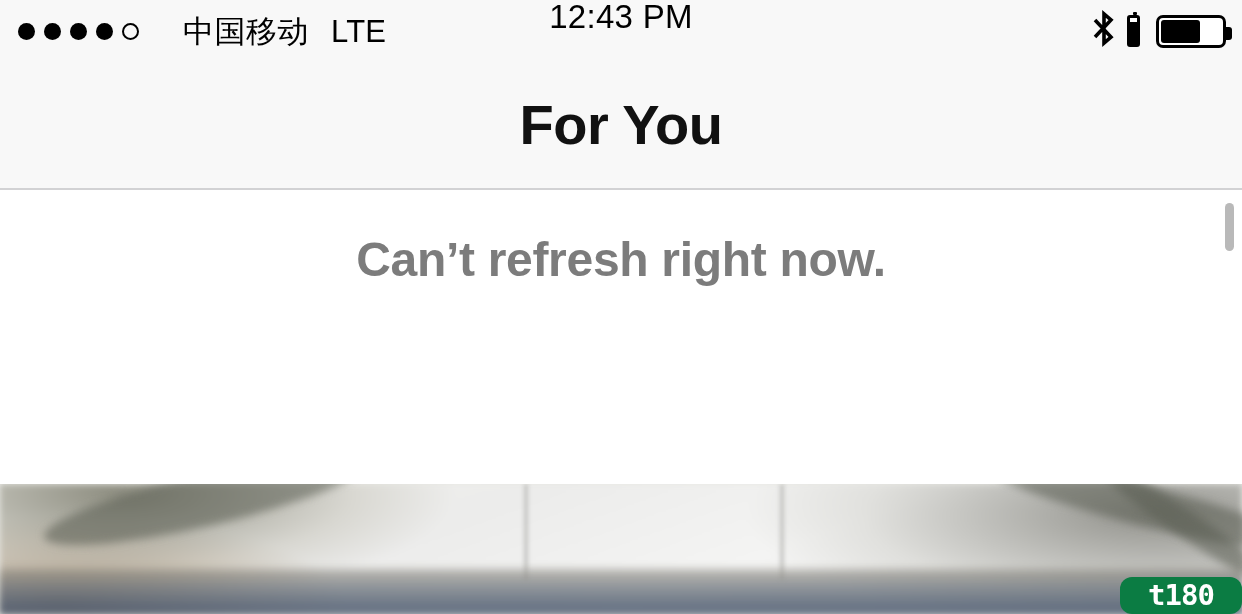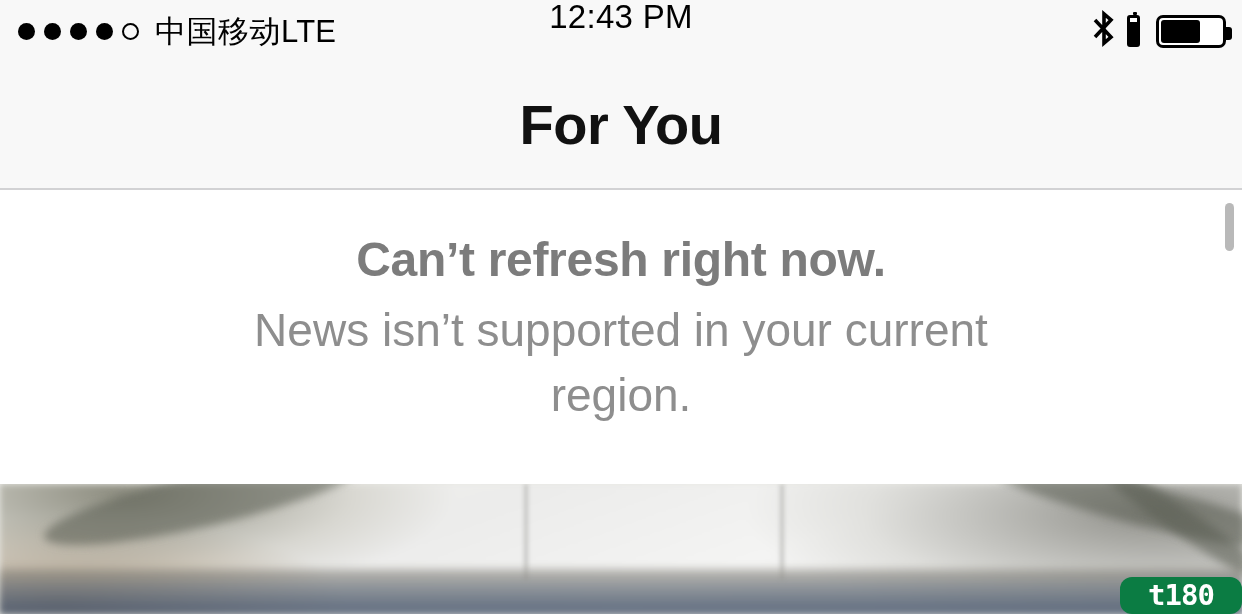--- a/index.html
+++ b/index.html
@@ -53,24 +53,26 @@
     box-sizing: border-box;
   }
   .dot.filled { background: #000000; }
   .dot.empty  { background: transparent; border: 2.5px solid #000000; }
   .carrier {
     font-size: 31px;
     color: #000000;
     letter-spacing: 0.5px;
     line-height: 1;
     font-family: "DejaVu Sans", sans-serif;
+    margin-left: 28px;
   }
   .network {
     font-size: 31px;
     color: #000000;
+    margin-left: 22px;
     line-height: 1;
     letter-spacing: 0.2px;
   }
   .status-center {
     position: absolute;
     left: 0; right: 0;
     top: 0;
     height: 62px;
     display: flex;
     justify-content: center;
@@ -333,21 +335,20 @@
   <div class="nav-bar">
     <span class="nav-title">For You</span>
   </div>
 
   <div class="content">
 
     <div class="scroll-indicator"></div>
 
     <div class="empty-state">
       <div class="empty-title">Can’t refresh right now.</div>
-      <div class="empty-message">News isn’t supported in your current region.</div>
     </div>
 
     <div class="photo">
       <div class="photo-bg"></div>
       <div class="photo-streak streak-a"></div>
       <div class="photo-streak streak-b"></div>
       <div class="photo-streak streak-c"></div>
       <div class="photo-seam" style="left:524px;"></div>
       <div class="photo-seam" style="left:780px;"></div>
       <div class="photo-band"></div>

